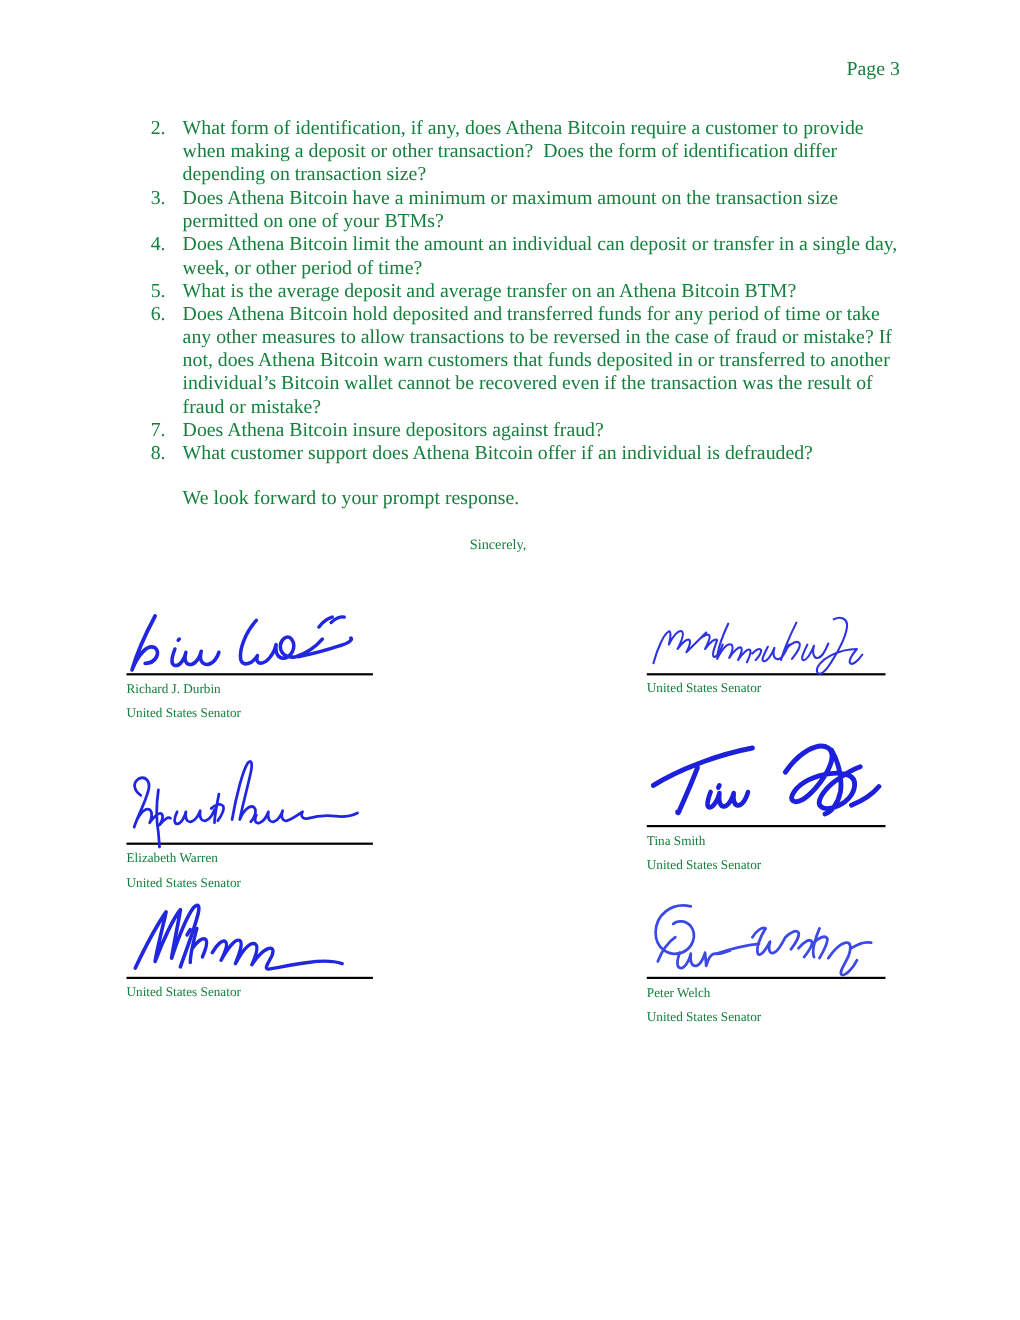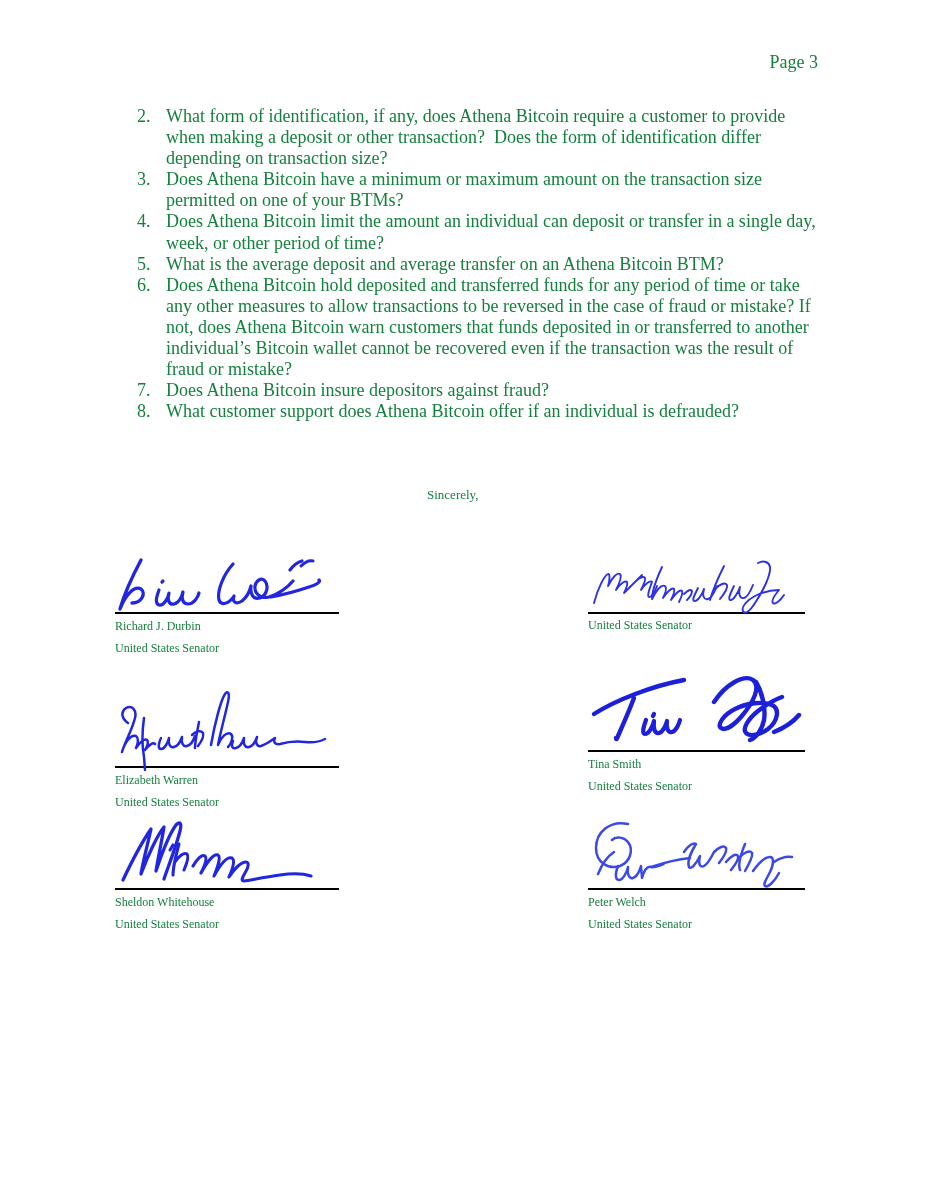--- a/index.html
+++ b/index.html
@@ -76,20 +76,21 @@
     <div class="q-item">
       <span class="q-num">7.</span>
       <span class="q-text">Does Athena Bitcoin insure depositors against fraud?</span>
     </div>
     <div class="q-item">
       <span class="q-num">8.</span>
       <span class="q-text">What customer support does Athena Bitcoin offer if an individual is defrauded?</span>
     </div>
   </div>
 
+  <p class="closing">We look forward to your prompt response.</p>
 
   <p class="valediction">Sincerely,</p>
 
   <div class="sig-block b1">
     <div class="sig-art">
       <svg width="224" height="59" viewBox="0 0 224 59">
         <path stroke-width="3.4" d="M26,7 C18,22 9,42 5,56 C10,43 19,32 26,36 C31,40 27,50 17,50" stroke="#2126df"></path>
         <path stroke-width="3.2" d="M44,37 C41,45 40,51 44,52 C49,53 53,45 54,40 C52,47 54,52 59,51 C64,50 67,43 68,39 C66,46 68,51 73,51 C79,51 83,44 84,40 M47,29 L48,28" stroke="#2126df"></path>
         <path stroke-width="3.2" d="M118,11 C108,22 102,38 104,47 C106,53 114,51 119,43 C117,49 121,52 127,48 C132,44 135,37 136,33 C135,41 138,47 145,45 C152,42 154,33 150,28 C147,24 141,27 140,33 C139,41 146,46 154,44 C163,41 172,35 178,28 M175,17 C178,13 183,9 187,8 M156,44 C167,42 182,38 194,34 C201,32 206,29 204,27" stroke="#2126df"></path>
         <path stroke-width="3" d="M186,13 C190,9 195,7 198,8" stroke="#2126df"></path>
@@ -142,21 +143,20 @@
 
   <div class="sig-block b5">
     <div class="sig-art">
       <svg width="224" height="70" viewBox="0 0 224 70">
         <path stroke-width="3.3" d="M8,62 C17,43 29,21 36,11 C33,25 28,43 26,56 C33,37 43,16 49,9 C47,22 43,40 41,53 C47,35 55,15 61,7 C65,3 67,5 65,13 C61,29 53,49 49,61" stroke="#2126df"></path>
         <path stroke-width="3.1" d="M55,32 L58,27 M64,26 C61,37 58,49 58,57 M60,44 C64,38 69,34 72,36 C74,38 72,45 69,52" stroke="#2126df"></path>
         <path stroke-width="3.1" d="M78,48 C82,41 87,36 90,38 C92,40 90,47 86,55 C92,44 99,35 103,37 C106,39 103,48 99,58 C105,47 112,38 117,40 C120,42 118,50 114,59 C119,51 126,44 131,44 C134,44 134,49 130,55 C127,60 126,63 129,63 C136,62 150,59 165,57 C178,55 190,56 196,58" stroke="#2126df"></path>
       </svg>
     </div>
     <div class="sig-rule"></div>
-    <div class="sig-name">Sheldon Whitehouse</div>
     <div class="sig-title">United States Senator</div>
   </div>
 
   <div class="sig-block b6">
     <div class="sig-art">
       <svg width="217" height="70" viewBox="0 0 217 70">
         <path stroke-width="2.5" d="M40,6 C22,2 8,14 8,30 C8,44 20,52 32,48 C42,44 46,32 40,24 C36,19 28,18 24,22 M10,56 C14,46 20,38 26,34" stroke="#3c49e6"></path>
         <path stroke-width="2.5" d="M30,48 C27,56 27,62 31,62 C35,62 39,54 40,49 C39,56 41,61 45,60 C49,59 52,52 53,48 L54,60 C56,53 59,48 63,49 C66,50 70,48 76,46 M63,49 C78,44 92,41 102,40" stroke="#3c49e6"></path>
         <path stroke-width="2.5" d="M96,34 C100,28 105,24 108,26 C103,34 99,44 101,49 C103,52 108,46 112,38 C110,46 112,50 116,48 C120,46 124,38 126,34 C131,29 136,27 138,30 C139,33 135,40 131,45 M138,44 C143,38 148,35 150,38 C151,41 147,47 143,52 M157,26 C152,38 150,47 152,52 M151,40 C156,34 162,32 164,35 C165,38 161,46 157,53 M165,53 C170,46 177,39 182,39 C186,39 186,46 182,54 C178,62 175,66 177,68 C180,70 187,63 191,55 M186,44 C192,40 199,38 204,39" stroke="#3c49e6"></path>
       </svg>

